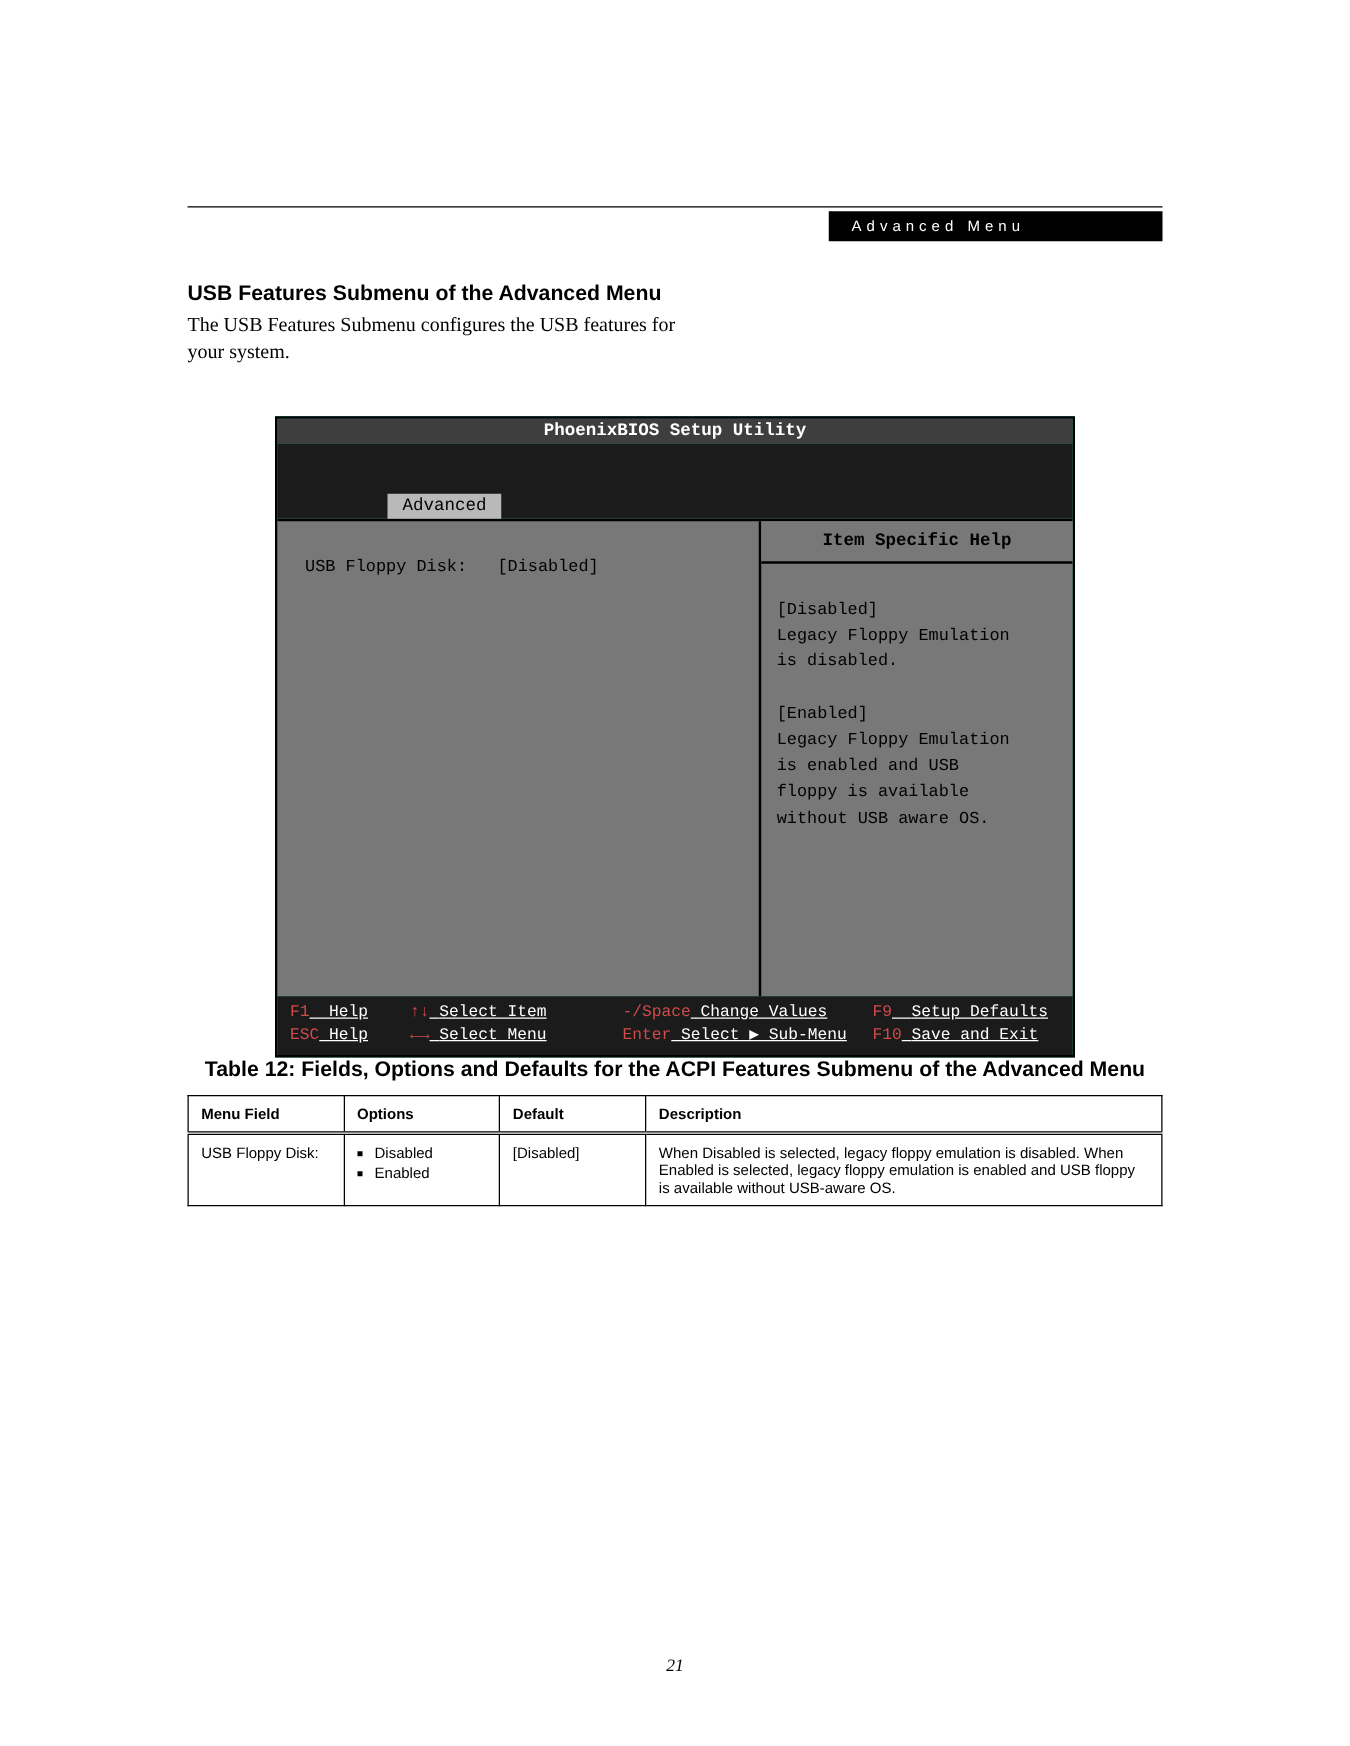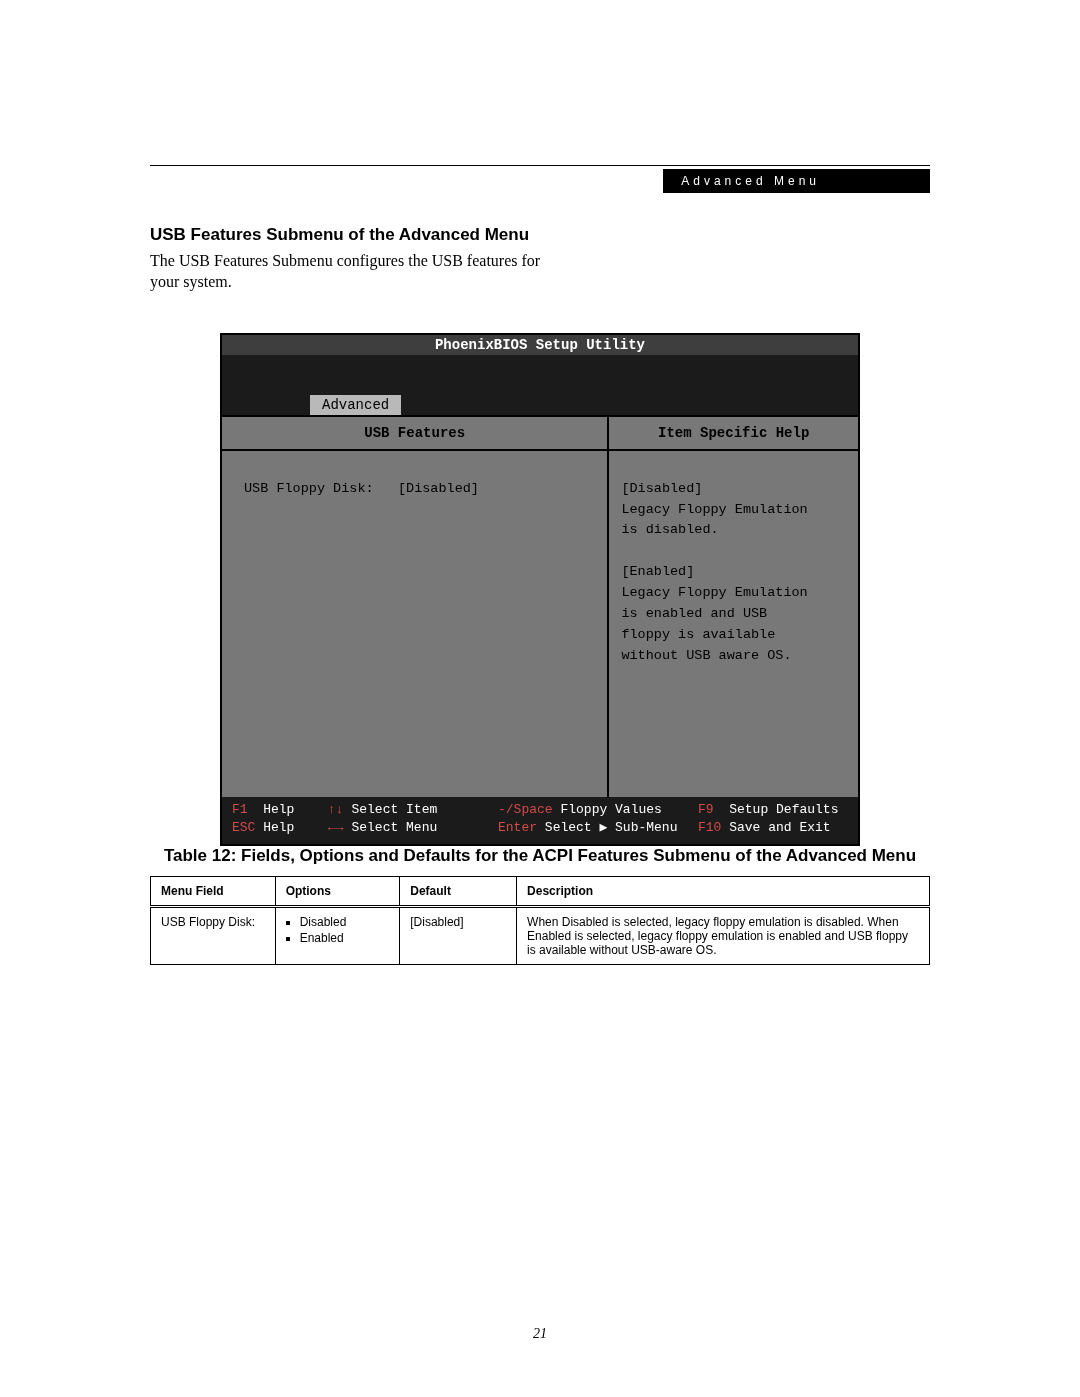--- a/index.html
+++ b/index.html
@@ -117,21 +117,21 @@
   .bios-footer {
     background: #1b1b1b;
     color: #fff;
     padding: 4px 10px 6px 10px;
     font-size: 13px;
     line-height: 1.45;
   }
   .bios-footer .row { display: flex; }
   .fk { color: #d24b4b; display: inline-block; }
   .fw { color: #fff; }
-  .seg { display: inline-block; }
+  .seg { display: inline-block; text-decoration: underline; }
 
   
   .figcap {
     text-align: center;
     font-family: Verdana, Arial, sans-serif;
     font-size: 11px;
     font-weight: bold;
     margin: 14px 0 22px 0;
   }
   .tablecap {
@@ -191,41 +191,40 @@
   <p class="intro">The USB Features Submenu configures the USB features for your system.</p>
 
   <div class="bios">
     <div class="bios-title">PhoenixBIOS Setup Utility</div>
     <div class="bios-tabs">
       <span class="spacer"></span>
       <span class="tab active">Advanced</span>
     </div>
     <div class="bios-body">
       <div class="bios-left">
-        <div class="panel-head">USB Features</div>
         <div class="panel-body"><span>USB Floppy Disk:</span>   <span>[Disabled]</span></div>
       </div>
       <div class="bios-right">
         <div class="panel-head">Item Specific Help</div>
         <div class="panel-body right">[Disabled]
 Legacy Floppy Emulation
 is disabled.
 
 [Enabled]
 Legacy Floppy Emulation
 is enabled and USB
 floppy is available
 without USB aware OS.</div>
       </div>
     </div>
     <div class="bios-footer">
       <div class="row">
         <span class="seg" style="width:96px;"><span class="fk">F1</span>&nbsp;&nbsp;<span class="fw">Help</span></span>
         <span class="seg" style="width:170px;"><span class="fk">↑↓</span>&nbsp;<span class="fw">Select Item</span></span>
-        <span class="seg" style="width:200px;"><span class="fk">-/Space</span>&nbsp;<span class="fw">Floppy Values</span></span>
+        <span class="seg" style="width:200px;"><span class="fk">-/Space</span>&nbsp;<span class="fw">Change Values</span></span>
         <span class="seg"><span class="fk">F9</span>&nbsp;&nbsp;<span class="fw">Setup Defaults</span></span>
       </div>
       <div class="row">
         <span class="seg" style="width:96px;"><span class="fk">ESC</span>&nbsp;<span class="fw">Help</span></span>
         <span class="seg" style="width:170px;"><span class="fk">←→</span>&nbsp;<span class="fw">Select Menu</span></span>
         <span class="seg" style="width:200px;"><span class="fk">Enter</span>&nbsp;<span class="fw">Select ▶ Sub-Menu</span></span>
         <span class="seg"><span class="fk">F10</span>&nbsp;<span class="fw">Save and Exit</span></span>
       </div>
     </div>
   </div>

